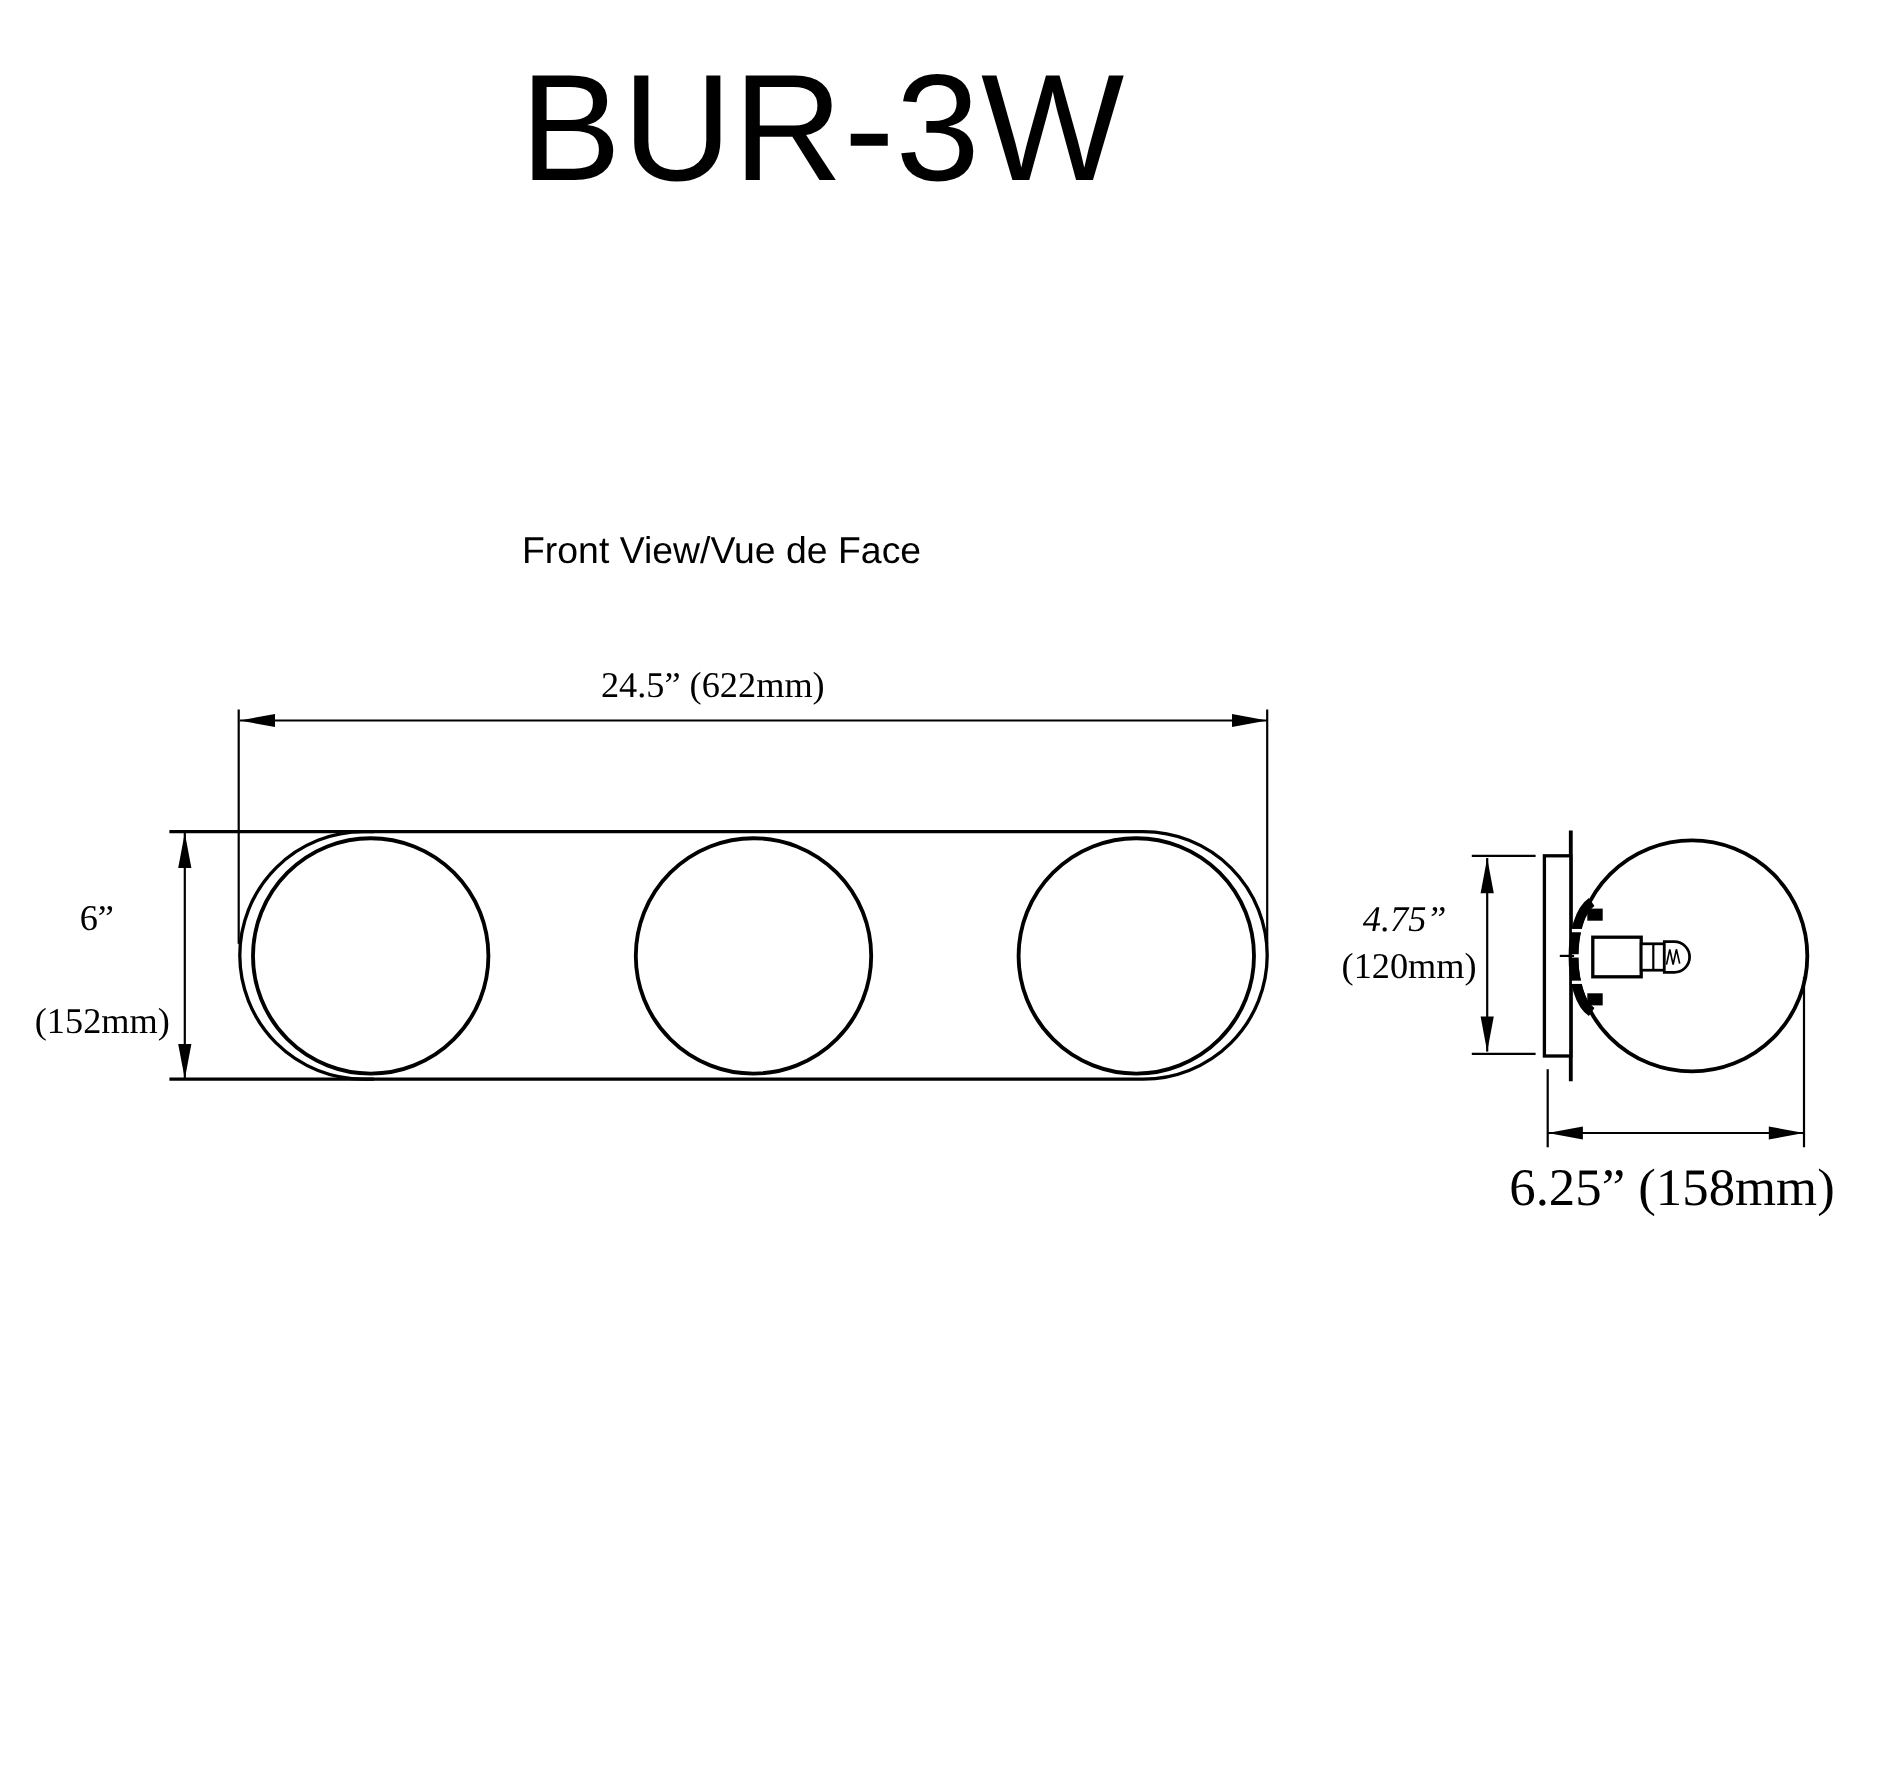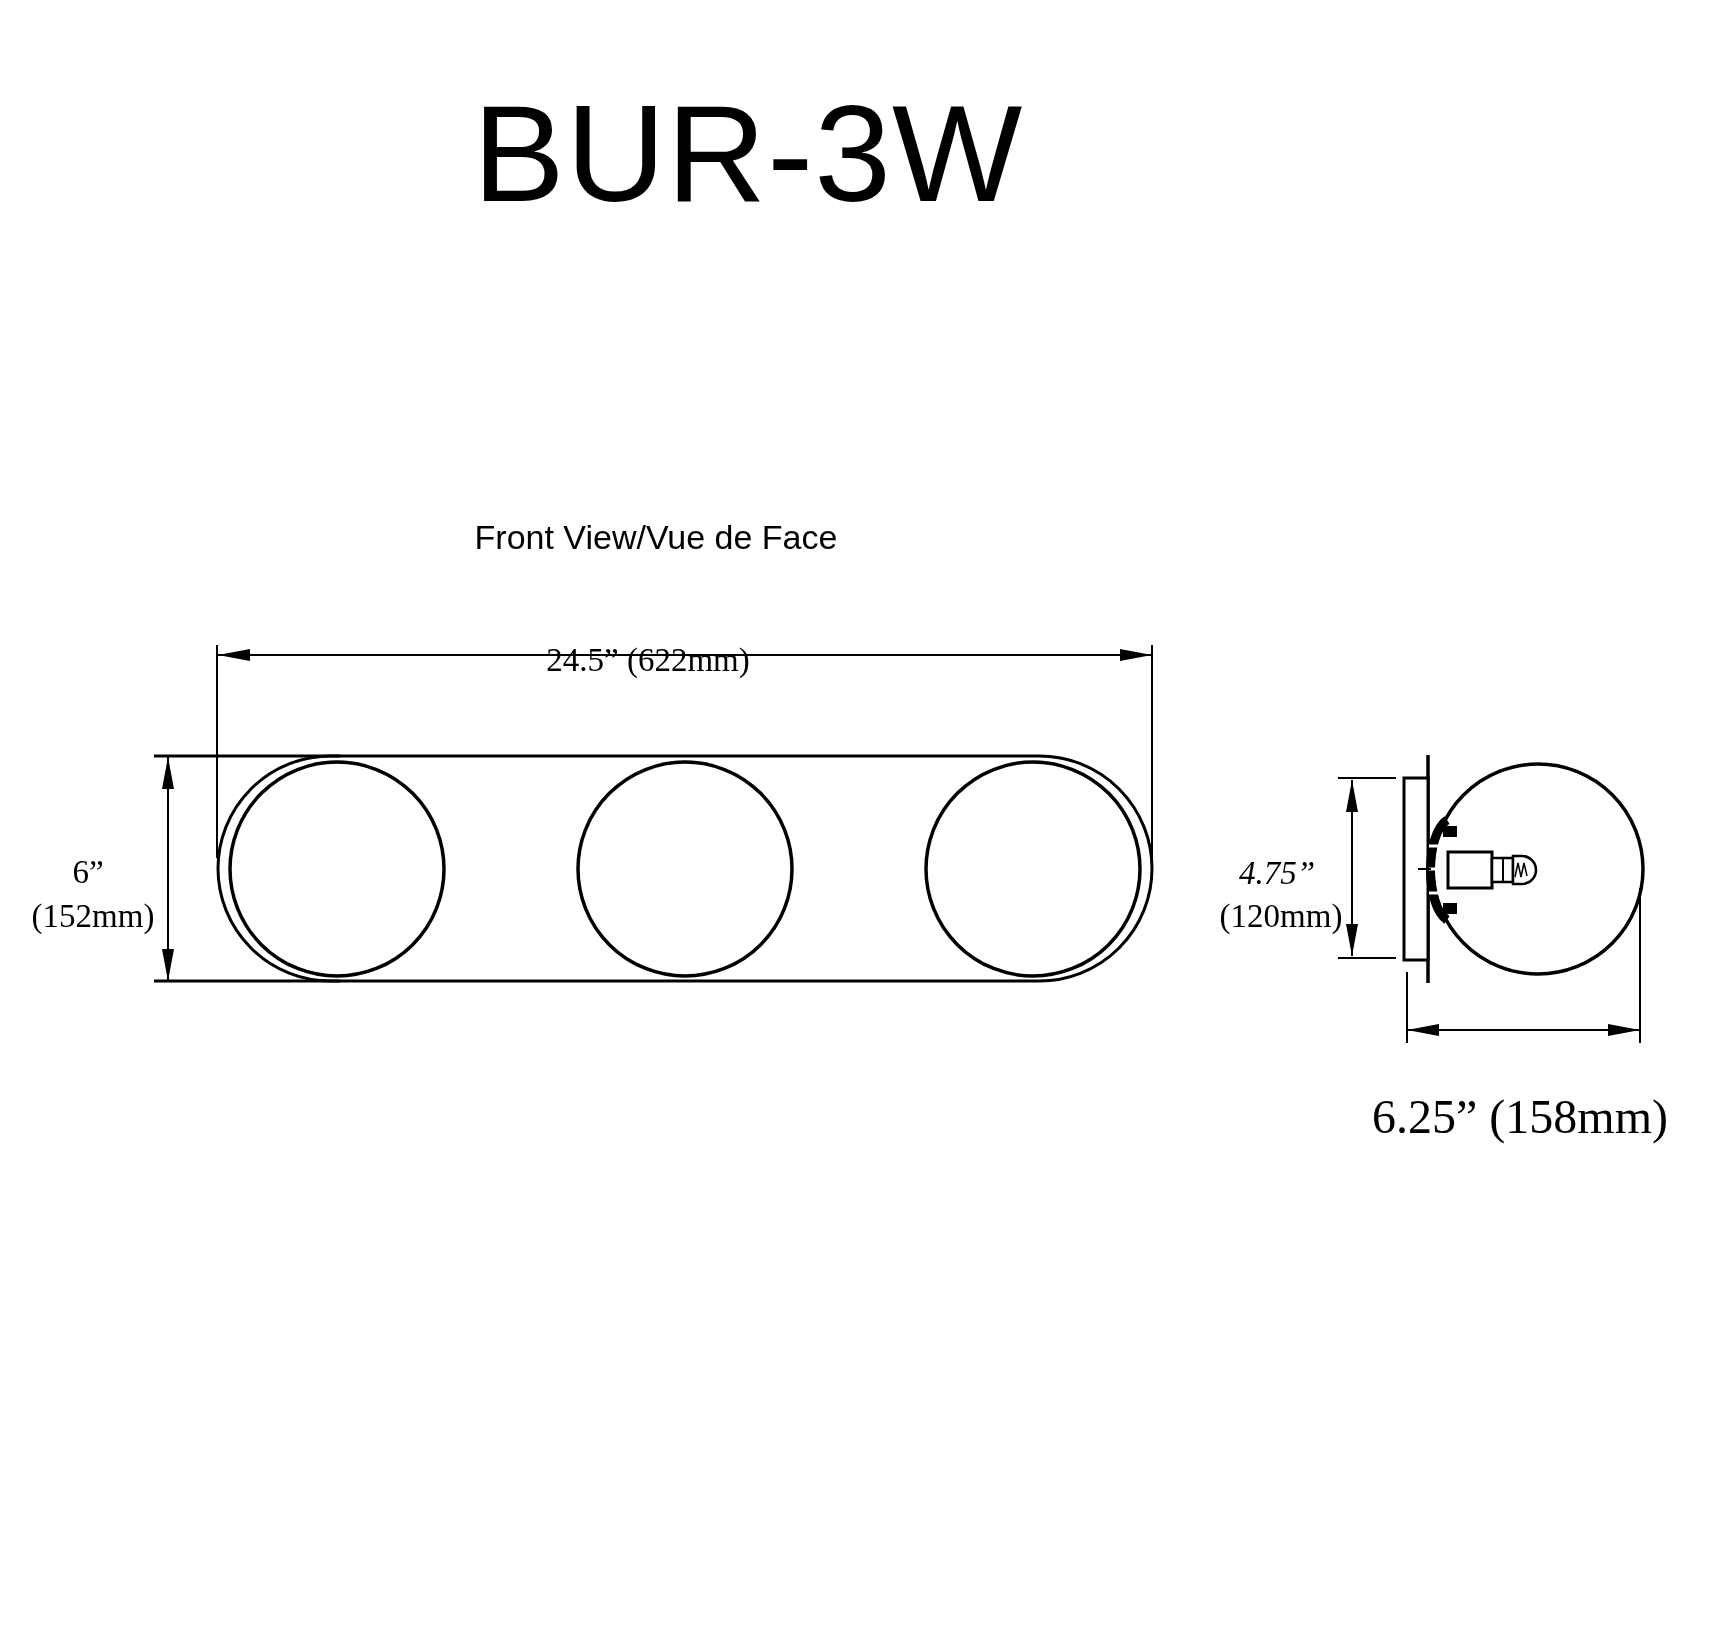--- a/index.html
+++ b/index.html
@@ -5,21 +5,21 @@
   html, body { margin: 0; padding: 0; background: #ffffff; }
   .canvas {
     position: relative;
     width: 1711px;
     height: 1627px;
     background: #ffffff;
     overflow: hidden;
     font-family: "Liberation Sans", sans-serif;
     color: #000;
   }
-  .abs { position: absolute; transform: translate(-50%, -50%); white-space: nowrap; margin-top: 36px; }
+  .abs { position: absolute; transform: translate(-50%, -50%); white-space: nowrap; }
   .title-text {
     font-family: "Liberation Sans", sans-serif;
     font-size: 138px;
     font-weight: 400;
     letter-spacing: 1px;
   }
   .view-label {
     font-family: "Liberation Sans", sans-serif;
     font-size: 34px;
     font-weight: 400;
@@ -106,21 +106,21 @@
 
   <div class="abs title-text" style="left:748px; top:117px;">BUR-3W</div>
 
   <div class="abs view-label" style="left:656px; top:501px;">Front View/Vue de Face</div>
 
 
   <div class="abs dim-text" style="left:648px; top:624px;text-align:center;">24.5” (622mm)</div>
 
   <div class="abs dim-text" style="left:88px; top:836px;">6”</div>
 
-  <div class="abs dim-text" style="left:93px; top:880px;">(152mm)</div>
+  <div class="abs dim-text" style="left:93px; top:930px;">(152mm)</div>
 
   <div class="abs dim-text" style="left:1277px; top:837px;font-style:italic;">4.75”</div>
 
   <div class="abs dim-text" style="left:1281px; top:880px;text-align:center;">(120mm)</div>
 
   <div class="abs dim-text lg" style="left:1520px; top:1080px;">6.25” (158mm)</div>
 
 </div>
 
 </body></html>

